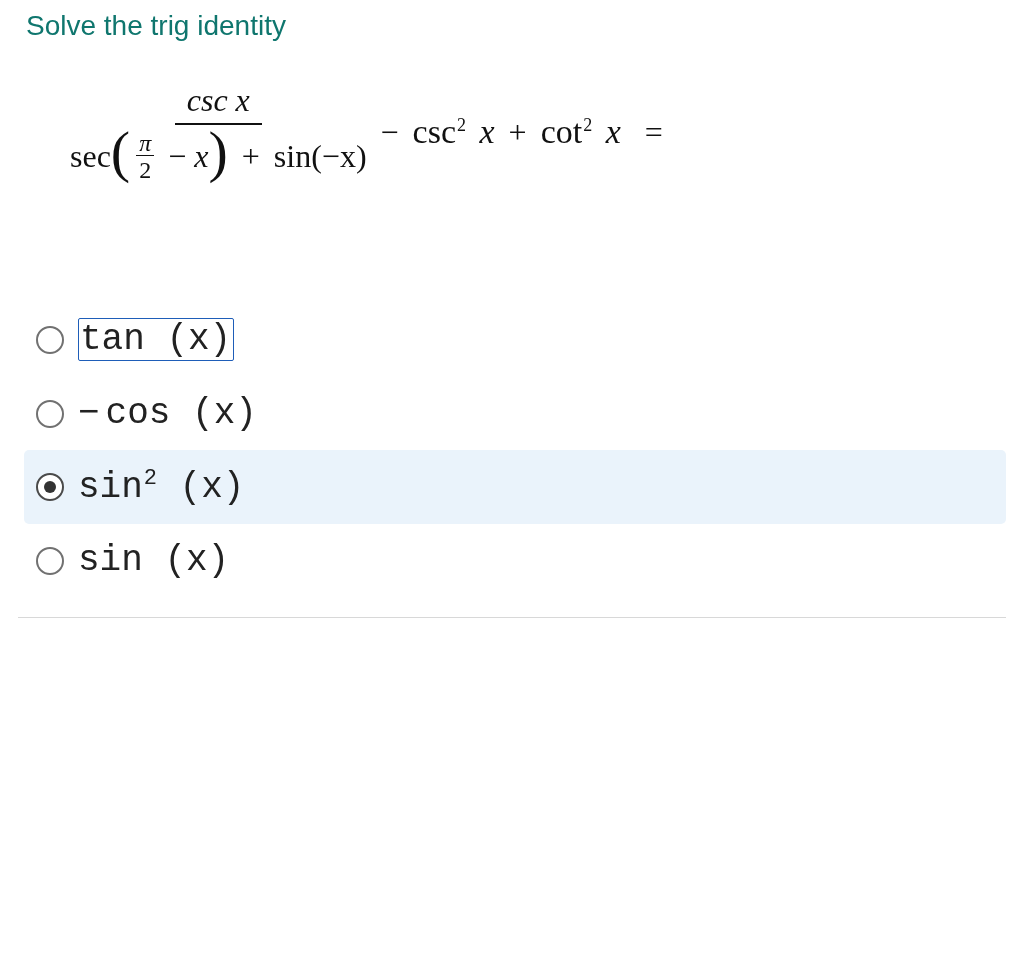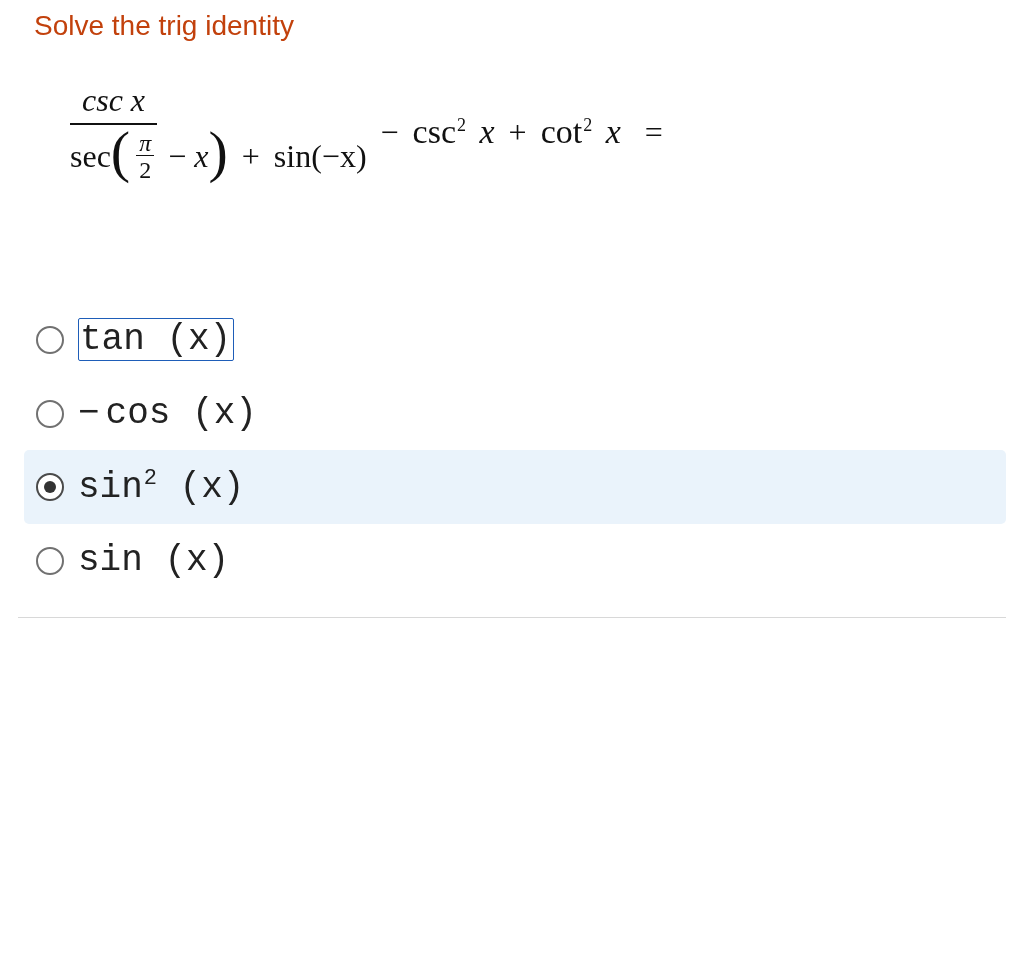--- a/index.html
+++ b/index.html
@@ -9,39 +9,39 @@
     background: #ffffff;
     font-family: "Segoe UI", "Helvetica Neue", Arial, sans-serif;
     color: #2b2b2b;
   }
   .page {
     padding: 10px 18px 20px 18px;
     box-sizing: border-box;
   }
   .question-title {
     font-size: 28px;
-    color: #c2410c;
-    margin: 0 0 40px 16px;
+    color: #0f766e;
+    margin: 0 0 40px 8px;
   }
   .equation-block {
     margin: 0 0 40px 52px;
     height: 180px;
   }
   
   .eq {
     display: flex;
     align-items: center;
     font-family: "Times New Roman", Times, serif;
     font-size: 34px;
     color: #111;
   }
   .frac {
     display: inline-flex;
     flex-direction: column;
-    align-items: flex-start;
+    align-items: center;
   }
   .frac .num {
     padding: 0 12px 4px 12px;
     border-bottom: 2px solid #111;
     text-align: center;
     font-size: 32px;
   }
   .frac .den {
     padding-top: 6px;
     display: flex;

